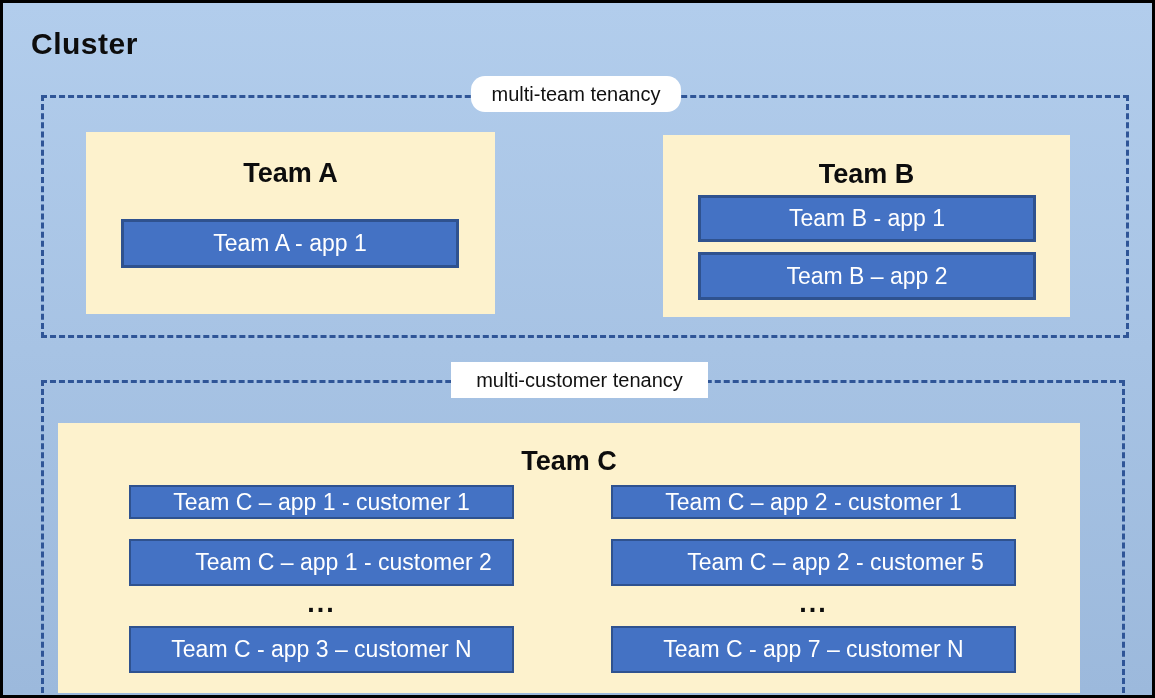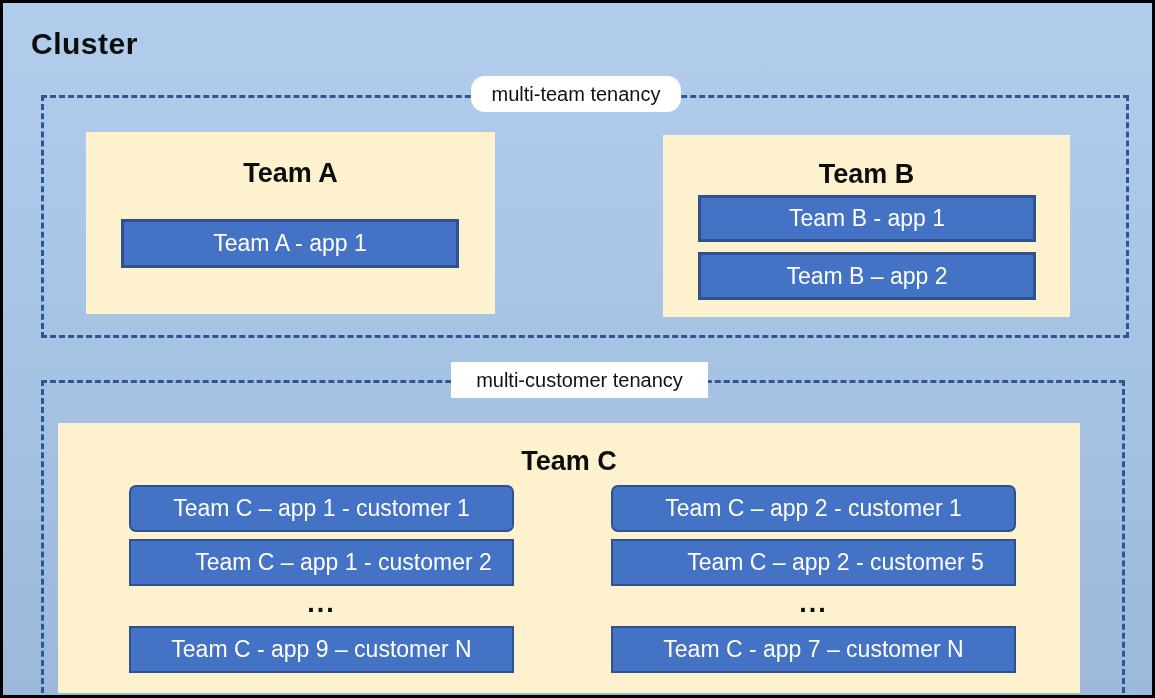--- a/index.html
+++ b/index.html
@@ -57,21 +57,21 @@
   }
   .bordered { border:3px solid var(--app-border,#2f528f); }
   .thin     { border:2px solid var(--app-border,#2f528f); }
 
   .app-a1 { left:118px; top:204px; width:338px; height:49px; }
   .app-b1 { left:695px; top:180px; width:338px; height:47px; }
   .app-b2 { left:695px; top:237px; width:338px; height:48px; }
 
   .c1 { left:126px; width:385px; }
   .c2 { left:608px; width:405px; }
-  .r1 { top:470px; height:47px;border-radius:7px; }
+  .r1 { top:470px; height:34px; }
   .r2 { top:524px; height:47px;padding-left:44px; }
   .r3 { top:611px; height:47px; }
 
   .dots {
     top:572px; height:32px;
     display:flex; align-items:center; justify-content:center;
     font-size:27px; font-weight:800; color:#0d0d0d; letter-spacing:2px;
     z-index:2;
   }
   .d1 { left:126px; width:385px; }
@@ -101,20 +101,20 @@
   <div class="abs tenancy-box sec2"></div>
   <div class="abs tenancy-label lbl2">multi-customer tenancy</div>
 
   <div class="abs team-box team-c">
     <div class="abs team-title tt-c">Team C</div>
   </div>
 
   <div class="abs app-node thin c1 r1">Team C – app 1 - customer 1</div>
   <div class="abs app-node thin c1 r2">Team C – app 1 - customer 2</div>
   <div class="abs dots d1">...</div>
-  <div class="abs app-node thin c1 r3">Team C - app 9 – customer N</div>
+  <div class="abs app-node thin c1 r3">Team C - app 3 – customer N</div>
 
   <div class="abs app-node thin c2 r1">Team C – app 2 - customer 1</div>
   <div class="abs app-node thin c2 r2">Team C – app 2 - customer 5</div>
   <div class="abs dots d2">...</div>
   <div class="abs app-node thin c2 r3">Team C - app 7 – customer N</div>
 
 </div>
 
 </body></html>

